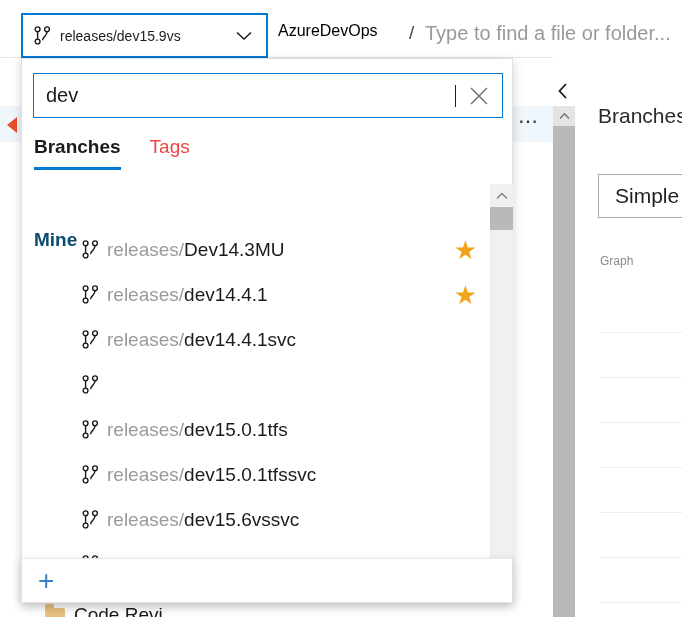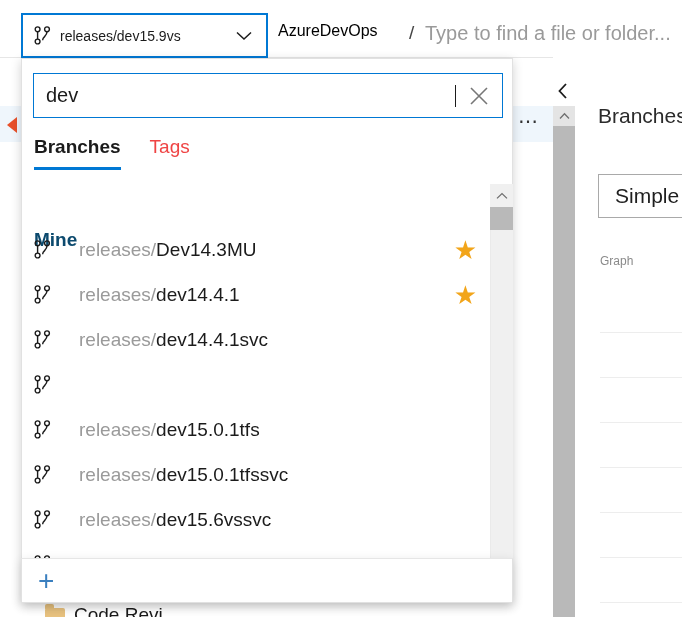--- a/index.html
+++ b/index.html
@@ -118,21 +118,21 @@
   .tab.active { color:#1b1b1b; font-weight:bold; border-bottom:3px solid #0078d4; }
 
   .list-area {
     position:absolute; left:1px; top:125px; width:490px; height:419px; overflow:hidden;
   }
   .group-title {
     position:absolute; left:11px; top:10px; font-size:19px; font-weight:bold; color:#0c4a6e;margin-top:35px;
   }
   .rows { position:absolute; left:0; top:43px; width:468px; }
   .row {
-    height:45px; display:flex; align-items:center; padding:0 14px 0 11px; gap:28px; cursor:pointer;
+    height:45px; display:flex; align-items:center; padding:0 14px 0 11px; gap:8px; cursor:pointer;margin-left:48px;
   }
   .row-ico { width:17px; height:19px; flex:0 0 auto; }
   .row-label { font-size:19px; white-space:nowrap; }
   .row-prefix { color:#9a9a9a; }
   .row-suffix { color:#1b1b1b; }
   .star { margin-left:auto; color:#f2a51a; font-size:26px; line-height:1; }
 
   
   .pop-scroll { position:absolute; left:468px; top:125px; width:23px; height:419px; background:#f0f0f0; border-left:1px solid #eaeaea; }
   .pop-scroll-btn { position:absolute; left:468px; width:23px; height:23px; background:#f0f0f0; display:flex; align-items:center; justify-content:center; color:#7a7a7a; cursor:pointer;}

